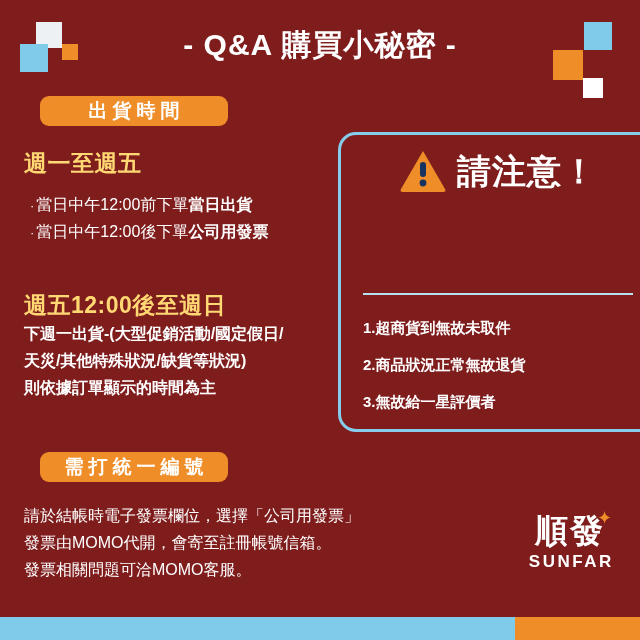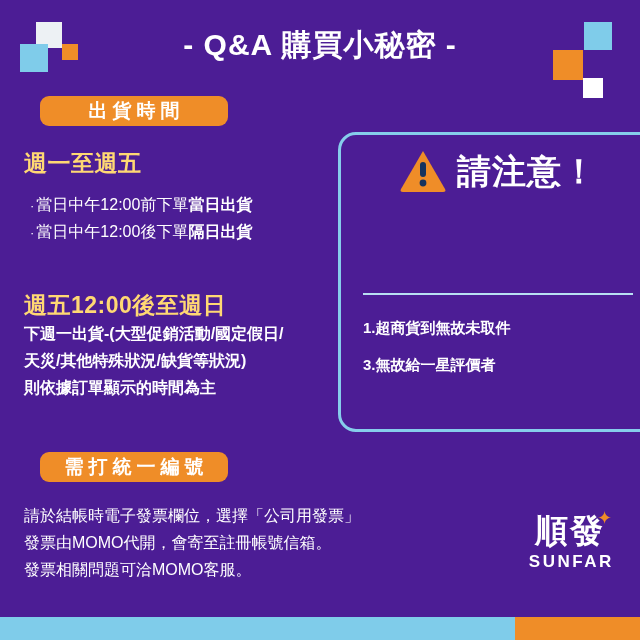--- a/index.html
+++ b/index.html
@@ -10,21 +10,21 @@
     width: 640px;
     height: 640px;
     overflow: hidden;
     font-family: "Liberation Sans", "DejaVu Sans", sans-serif;
     background: #0b51a0;
   }
   #poster {
     position: relative;
     width: 640px;
     height: 640px;
-    background: #4c1d95;
+    background: #7f1d1d;
     overflow: hidden;
   }
 
   
   .sq { position: absolute; }
 
   .sq-l-white  { left: 36px;  top: 22px;  width: 26px; height: 26px; background: #edf1f4; }
   .sq-l-blue   { left: 20px;  top: 44px;  width: 28px; height: 28px; background: #7fccea; }
   .sq-l-orange { left: 62px;  top: 44px;  width: 16px; height: 16px; background: #ef8d28; }
 
@@ -215,21 +215,21 @@
 
   <div class="pill pill-shipping">出貨時間</div>
 
   <div class="lheading lheading-1">週一至週五</div>
 
   <div class="bullets">
     <div class="bullet">
       <span class="dot">·</span><span>當日中午12:00前下單</span><b>當日出貨</b>
     </div>
     <div class="bullet">
-      <span class="dot">·</span><span>當日中午12:00後下單</span><b>隔日出貨</b>
+      <span class="dot">·</span><span>當日中午12:00後下單</span><b>公司用發票</b>
     </div>
   </div>
 
   <div class="lheading lheading-2">週五12:00後至週日</div>
 
   <div class="para para-weekend">
     <div class="line">下週一出貨-(大型促銷活動/國定假日/</div>
     <div class="line">天災/其他特殊狀況/缺貨等狀況)</div>
     <div class="line last">則依據訂單顯示的時間為主</div>
   </div>
@@ -250,20 +250,21 @@
         <circle cx="24" cy="34" r="3.4" fill="#15335e"></circle>
       </svg>
       <span class="warn-title">請注意！</span>
     </div>
 
 
     <div class="warn-div"></div>
 
     <div class="warn-list">
       <div class="warn-item">1.超商貨到無故未取件</div>
+      <div class="warn-item">2.商品狀況正常無故退貨</div>
       <div class="warn-item">3.無故給一星評價者</div>
     </div>
   </div>
 
   <div class="logo">
     <div class="logo-cn">
       <span>順發</span>
       <span class="logo-star">✦</span>
     </div>
     <div class="logo-en">SUNFAR</div>

